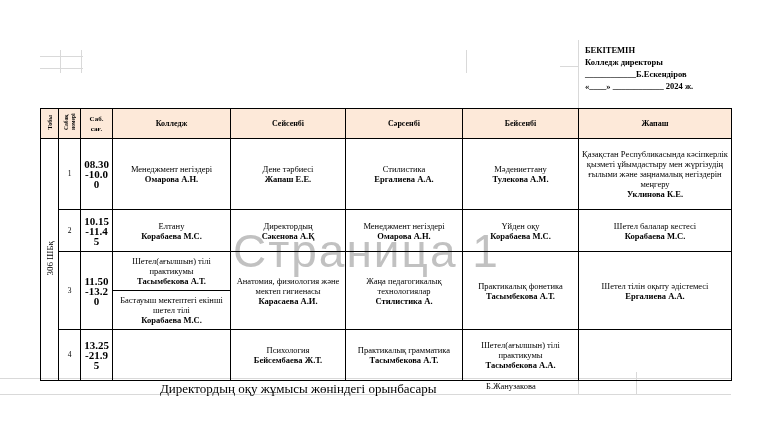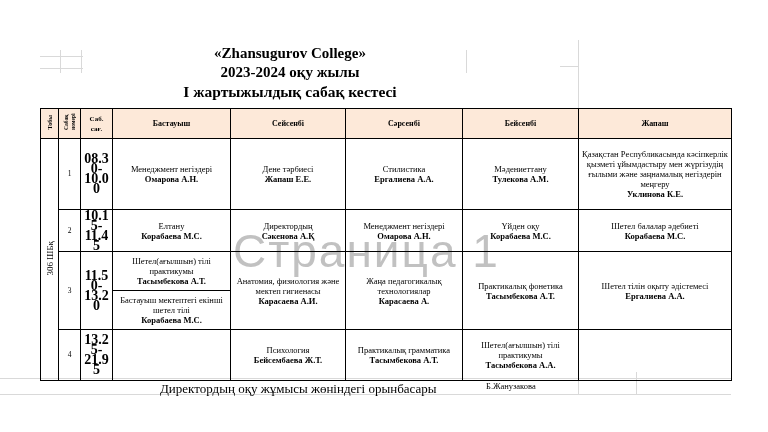--- a/index.html
+++ b/index.html
@@ -40,21 +40,21 @@
   .vtext {
     display:inline-block; writing-mode:vertical-rl; transform:rotate(180deg);
     white-space:normal;
   }
   .vhead .vtext { font-size:6px; line-height:8px; max-height:26px; font-weight:bold; }
   .vhead.lesson-no .vtext { font-size:5.5px; line-height:7px; }
   td.group-cell { padding:0; }
   td.group-cell .vtext { font-size:9px; max-height:230px; }
 
   td.no-cell { font-size:7.5px; }
-  td.time-cell { font-weight:bold; font-size:14px; }
+  td.time-cell { font-weight:bold; font-size:11px; }
   .subject { font-weight:normal; }
   .teacher { font-weight:bold; }
 
   .footer-left { position:absolute; left:160px; top:381px; font-size:13px; }
   .footer-right { position:absolute; left:486px; top:381px; font-size:8.5px; }
 </style>
 </head>
 <body>
 
 <div class="page">
@@ -64,46 +64,47 @@
   <div class="gridline" style="left:60px;top:50px;width:1px;height:23px;"></div>
   <div class="gridline" style="left:81px;top:50px;width:1px;height:23px;"></div>
   <div class="gridline" style="left:466px;top:50px;width:1px;height:23px;"></div>
   <div class="gridline" style="left:578px;top:40px;width:1px;height:68px;"></div>
   <div class="gridline" style="left:560px;top:66px;width:18px;height:1px;"></div>
   <div class="gridline" style="left:0px;top:378px;width:731px;height:1px;"></div>
   <div class="gridline" style="left:0px;top:394px;width:731px;height:1px;"></div>
   <div class="gridline" style="left:578px;top:372px;width:1px;height:22px;"></div>
   <div class="gridline" style="left:636px;top:372px;width:1px;height:22px;"></div>
 
-  <div class="title-block">
-    <div class="title-line1">«Zhansugurov College»</div>
-    <div class="title-line2">2023-2024 оқу жылы</div>
-    <div class="title-line3">І жартыжылдық  сабақ кестесі</div>
+
+  <div class="approval">
+    <div>БЕКІТЕМІН</div>
+    <div>Колледж директоры</div>
+    <div>____________Б.Ескендіров</div>
+    <div>«____» ____________ 2024 ж.</div>
   </div>
-
 
   <div class="watermark">Страница 1</div>
 
   <table class="schedule">
     <colgroup>
       <col style="width:18px">
         <col style="width:22px">
         <col style="width:32px">
       <col style="width:118px">
         <col style="width:115px">
         <col style="width:117px">
       <col style="width:116px">
         <col style="width:153px">
     </colgroup>
     <tbody>
         <tr class="head">
       <th class="vhead"><span class="vtext">Тобы</span></th>
       <th class="vhead lesson-no"><span class="vtext">Сабақ номері</span></th>
       <th style="font-size:7px;">Саб. сағ.</th>
-      <th>Бастауыш</th>
+      <th>Колледж</th>
       <th>Сейсенбі</th>
       <th>Сәрсенбі</th>
       <th>Бейсенбі</th>
       <th>Жапаш</th>
     </tr>
 
     <tr class="r1">
       <td class="group-cell" rowspan="5"><span class="vtext">306 ШБқ</span></td>
       <td class="no-cell">1</td>
       <td class="time-cell">08.30-10.00</td>
@@ -142,39 +143,39 @@
           </td>
       <td>
             <div class="subject">Менеджмент негіздері</div>
             <div class="teacher">Омарова А.Н.</div>
           </td>
       <td>
             <div class="subject">Үйден оқу</div>
             <div class="teacher">Корабаева М.С.</div>
           </td>
       <td>
-            <div class="subject">Шетел балалар әдебиеті</div>
+            <div class="subject">Шетел балалар кестесі</div>
             <div class="teacher">Корабаева М.С.</div>
           </td>
     </tr>
 
     <tr class="r3a">
       <td class="no-cell" rowspan="2">3</td>
       <td class="time-cell" rowspan="2">11.50-13.20</td>
       <td>
             <div class="subject">Шетел(ағылшын) тілі практикумы</div>
             <div class="teacher">Тасымбекова А.Т.</div>
           </td>
       <td rowspan="2">
             <div class="subject">Анатомия, физиология және мектеп гигиенасы</div>
             <div class="teacher">Карасаева А.И.</div>
           </td>
       <td rowspan="2">
             <div class="subject">Жаңа педагогикалық технологиялар</div>
-            <div class="teacher">Карасаева А.</div>
+            <div class="teacher">Стилистика А.</div>
           </td>
       <td rowspan="2">
             <div class="subject">Практикалық фонетика</div>
             <div class="teacher">Тасымбекова А.Т.</div>
           </td>
       <td rowspan="2">
             <div class="subject">Шетел тілін оқыту әдістемесі</div>
             <div class="teacher">Ергалиева А.А.</div>
           </td>
     </tr>

